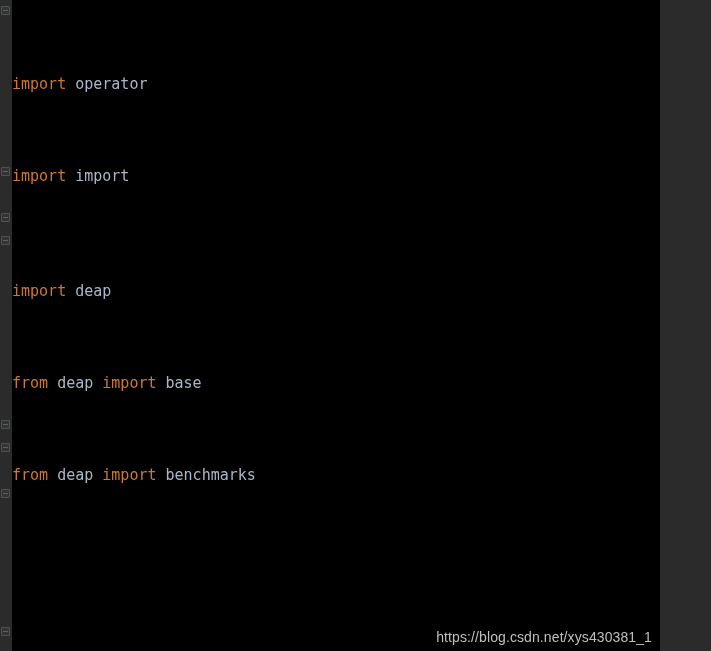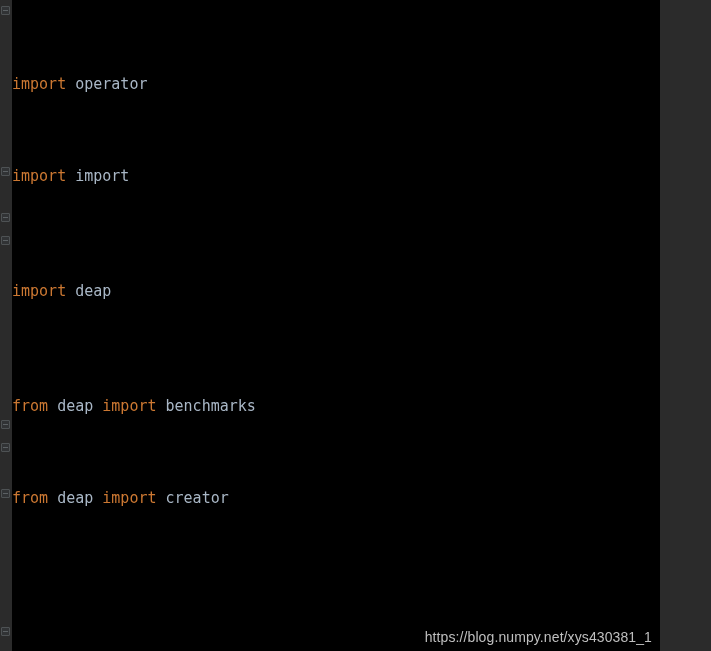--- a/index.html
+++ b/index.html
@@ -102,24 +102,24 @@
 
   <div id="code">
 
     <div class="line"><span class="kw">import</span><span class="punct"> </span><span class="modname">operator</span></div>
 
     <div class="line"><span class="kw">import</span><span class="punct"> </span><span class="modname">import</span></div>
 
 
     <div class="line"><span class="kw">import</span><span class="punct"> </span><span class="modname">deap</span></div>
 
+    <div class="line"><span class="kw">from</span><span class="punct"> </span><span class="modname">deap</span><span class="punct"> </span><span class="kw">import</span><span class="punct"> </span><span class="modname">base</span></div>
 
     <div class="line"><span class="kw">from</span><span class="punct"> </span><span class="modname">deap</span><span class="punct"> </span><span class="kw">import</span><span class="punct"> </span><span class="modname">benchmarks</span></div>
 
-    <div class="line"><span class="kw">from</span><span class="punct"> </span><span class="modname">deap</span><span class="punct"> </span><span class="kw">import</span><span class="punct"> </span><span class="modname">creator</span></div>
 
     
 
     
 
     
 
     
 
     
@@ -151,15 +151,15 @@
     
 
     
 
     
 
     
 
   </div>
 
-  <div id="watermark">https://blog.numpy.net/xys430381_1</div>
+  <div id="watermark">https://blog.csdn.net/xys430381_1</div>
 
 </div>
 
 </body></html>

